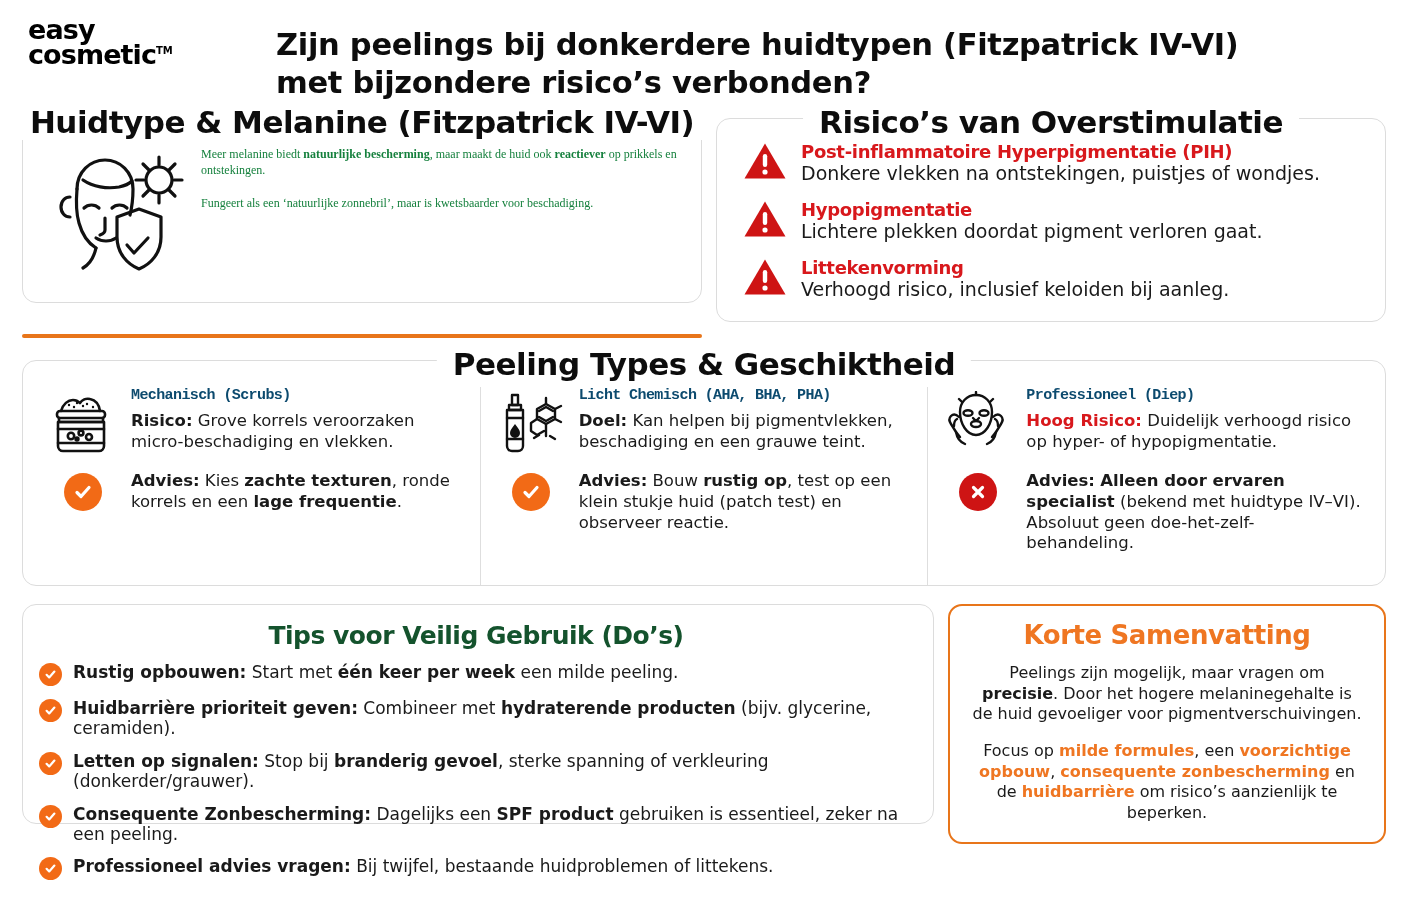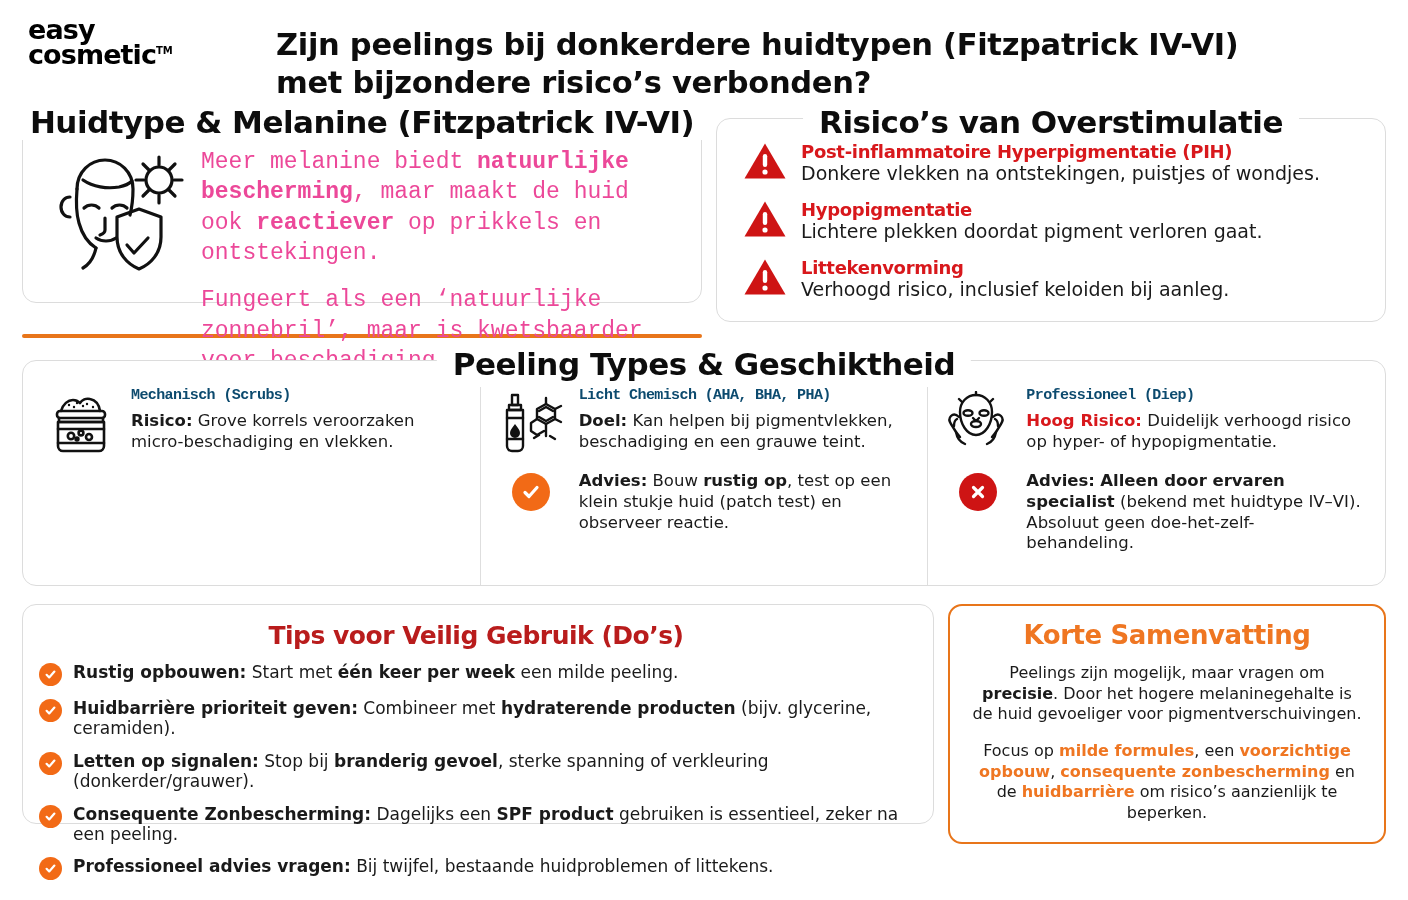--- a/index.html
+++ b/index.html
@@ -108,25 +108,25 @@
     display: flex;
     align-items: flex-start;
     gap: 14px;
   }
   .face-icon {
     flex: 0 0 150px;
     padding-top: 6px;
   }
   .melanine-text {
     flex: 1;
-    font-size: 23px;
+    font-size: 12px;
     line-height: 1.32;
-    color: #ec4899;
+    color: #15803d;
     padding-top: 8px;
-    font-family: Liberation Mono, monospace;
+    font-family: Liberation Serif, serif;
   }
   .melanine-text p { margin: 0 0 17px 0; }
   .melanine-text p:last-child { margin-bottom: 0; }
   .melanine-text b { font-weight: bold; }
 
   
   .risk-item {
     display: flex;
     gap: 14px;
     align-items: flex-start;
@@ -226,21 +226,21 @@
     width: 912px;
     height: 220px;
     padding: 16px 20px 0 16px;
   }
   .tips-title {
     text-align: center;
     font-family: "DejaVu Sans", sans-serif;
     font-weight: bold;
     font-size: 25px;
     letter-spacing: -0.5px;
-    color: #b91c1c;
+    color: #14532d;
     margin-bottom: 12px;
   }
   .tip-row {
     display: flex;
     align-items: flex-start;
     gap: 11px;
     margin-bottom: 12px;
   }
   .tip-badge {
     flex: 0 0 23px;
@@ -403,20 +403,30 @@
                   <circle cx="42" cy="46" r="3"></circle>
                 <circle cx="30" cy="48" r="1.4"></circle>
                 <path d="M22 14l.01 0M30 12l.01 0M40 13l.01 0M46 16l.01 0M27 16l.01 0M36 15l.01 0" stroke-width="2.4"></path>
               </svg>
             </div>
             <div class="type-texts">
               <div class="type-title">Mechanisch (Scrubs)</div>
               <div class="type-line"><b>Risico:</b><span> Grove korrels veroorzaken micro-beschadiging en vlekken.</span></div>
             </div>
           </div>
+          <div class="type-advice-row">
+            <div class="badge-slot">
+              <div class="badge ok">
+                <svg width="20" height="20" viewBox="0 0 20 20">
+                    <path d="M4 10.5l4 4 8-9" stroke="#fff" stroke-width="3.2" fill="none" stroke-linecap="round" stroke-linejoin="round"></path>
+                  </svg>
+              </div>
+            </div>
+            <div class="type-line"><b>Advies:</b><span> Kies </span><b>zachte texturen</b><span>, ronde korrels en een </span><b>lage frequentie</b><span>.</span></div>
+          </div>
         </div>
 
         <div class="type-col">
           <div class="type-head">
             <div class="type-icon">
               <svg width="68" height="64" viewBox="0 0 68 64" fill="none" stroke="#111" stroke-width="2.4" stroke-linecap="round" stroke-linejoin="round">
                 <path d="M17 4h6v10h-6z"></path>
                 <path d="M14 14h12v5H14z"></path>
                 <path d="M12 19h16v36a5 5 0 0 1-5 5h-6a5 5 0 0 1-5-5V19z"></path>
                 <path d="M12 27h16M12 48h16"></path>

